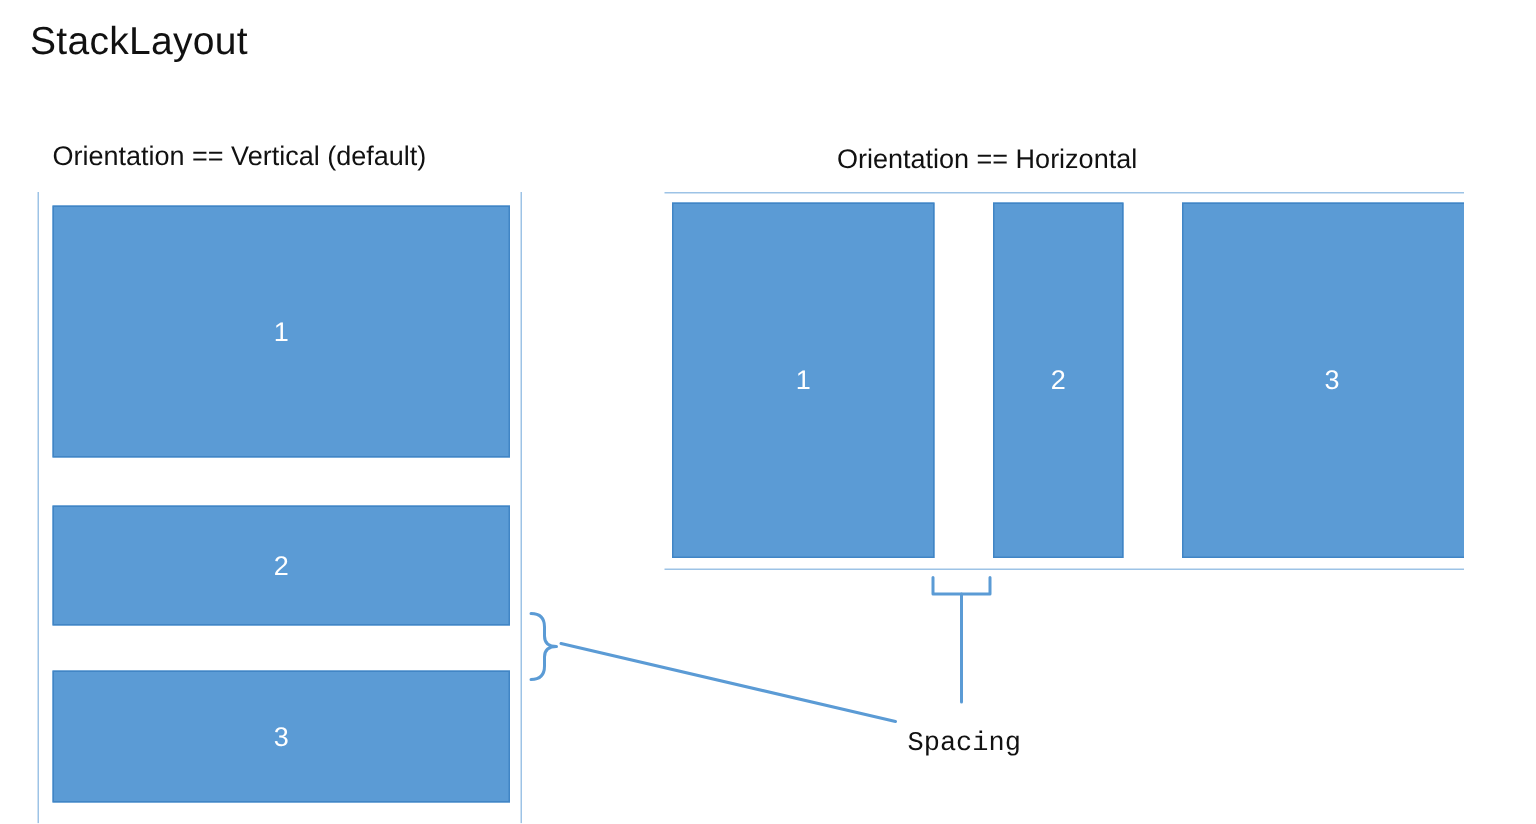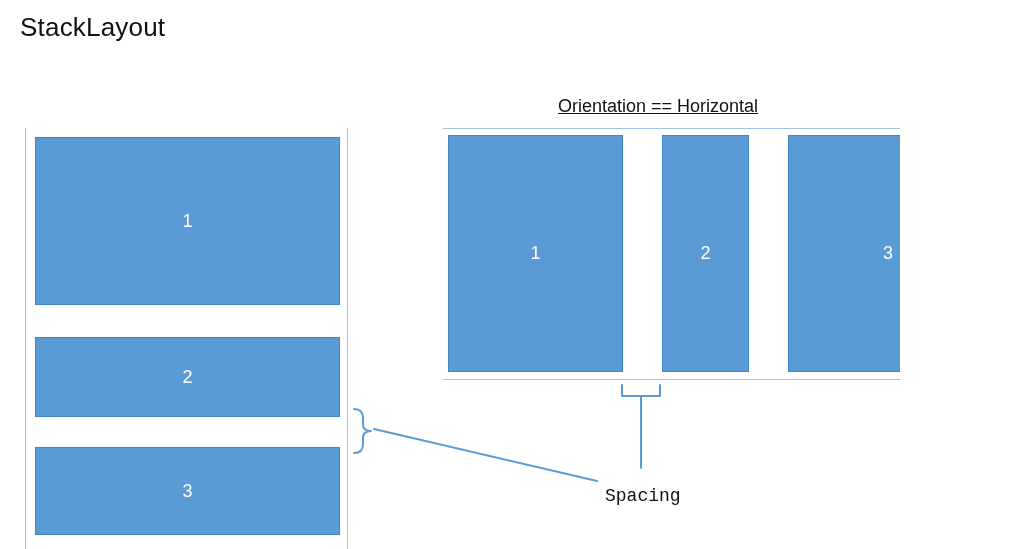--- a/index.html
+++ b/index.html
@@ -8,42 +8,42 @@
     --guide-line: #9DC3E6;
     --annotation: #5B9BD5;
     --text: #111111;
     --box-label: #FFFFFF;
   }
   * { margin: 0; padding: 0; box-sizing: border-box; }
   html, body { background: #ffffff; }
   body { font-family: "Liberation Sans", sans-serif; }
   .canvas {
     position: relative;
-    width: 900px;
+    width: 976px;
     height: 549px;
     background: #ffffff;
     overflow: hidden;
   }
   .title {
     position: absolute;
     left: 20px;
     top: 12px;
     font-size: 26px;
     font-weight: 500;
     color: var(--text);
     letter-spacing: 0.2px;
   }
   .heading {
     position: absolute;
     font-size: 18px;
     color: var(--text);
     white-space: nowrap;
   }
   .v-heading { left: 35px; top: 94px; }
-  .h-heading { left: 558px; top: 96px; text-decoration: underline; }
+  .h-heading { left: 558px; top: 96px; }
   .guide { position: absolute; background: var(--guide-line); }
   .guide-v { width: 1px; top: 128px; height: 421px; }
   .guide-v-left  { left: 25px; }
   .guide-v-right { left: 347px; }
   .guide-h { height: 1px; left: 443px; width: 565px; }
   .guide-h-top    { top: 128px; }
   .guide-h-bottom { top: 379px; }
   .box {
     position: absolute;
     background: var(--box-fill);
@@ -85,20 +85,21 @@
     font-family: Liberation Mono, monospace;
   }
 </style>
 </head>
 <body>
 
 <div class="canvas">
 
   <div class="title">StackLayout</div>
 
+  <div class="heading v-heading">Orientation == Vertical (default)</div>
   <div class="guide guide-v guide-v-left"></div>
   <div class="guide guide-v guide-v-right"></div>
 
   <div class="box vbox vbox-1">
     <span>1</span>
   </div>
   <div class="box vbox vbox-2">
     <span>2</span>
   </div>
   <div class="box vbox vbox-3">

